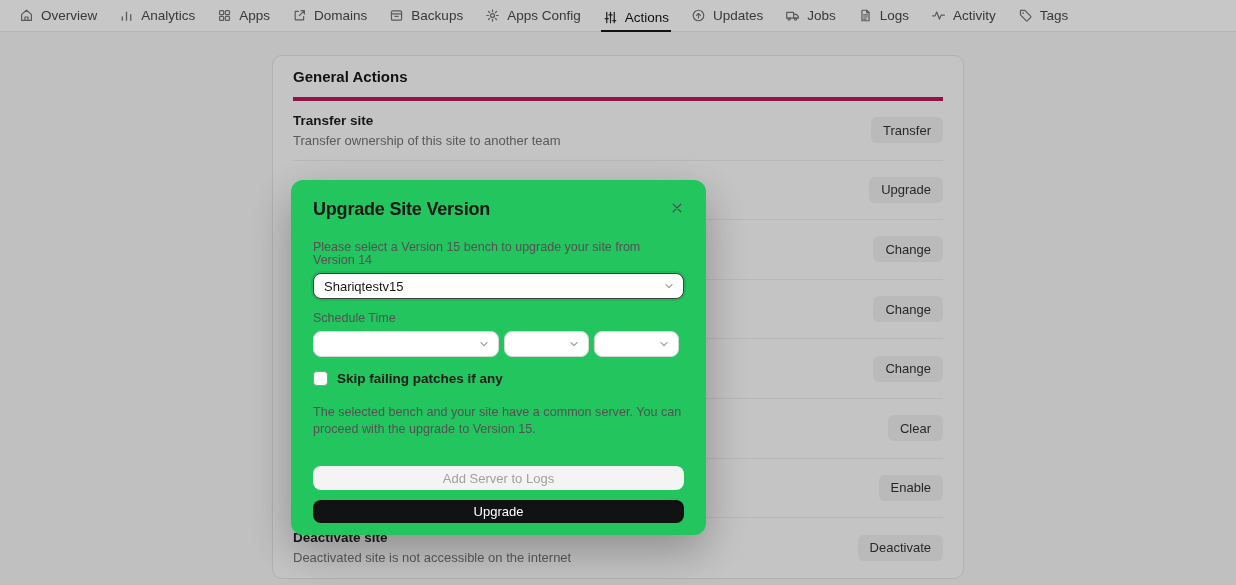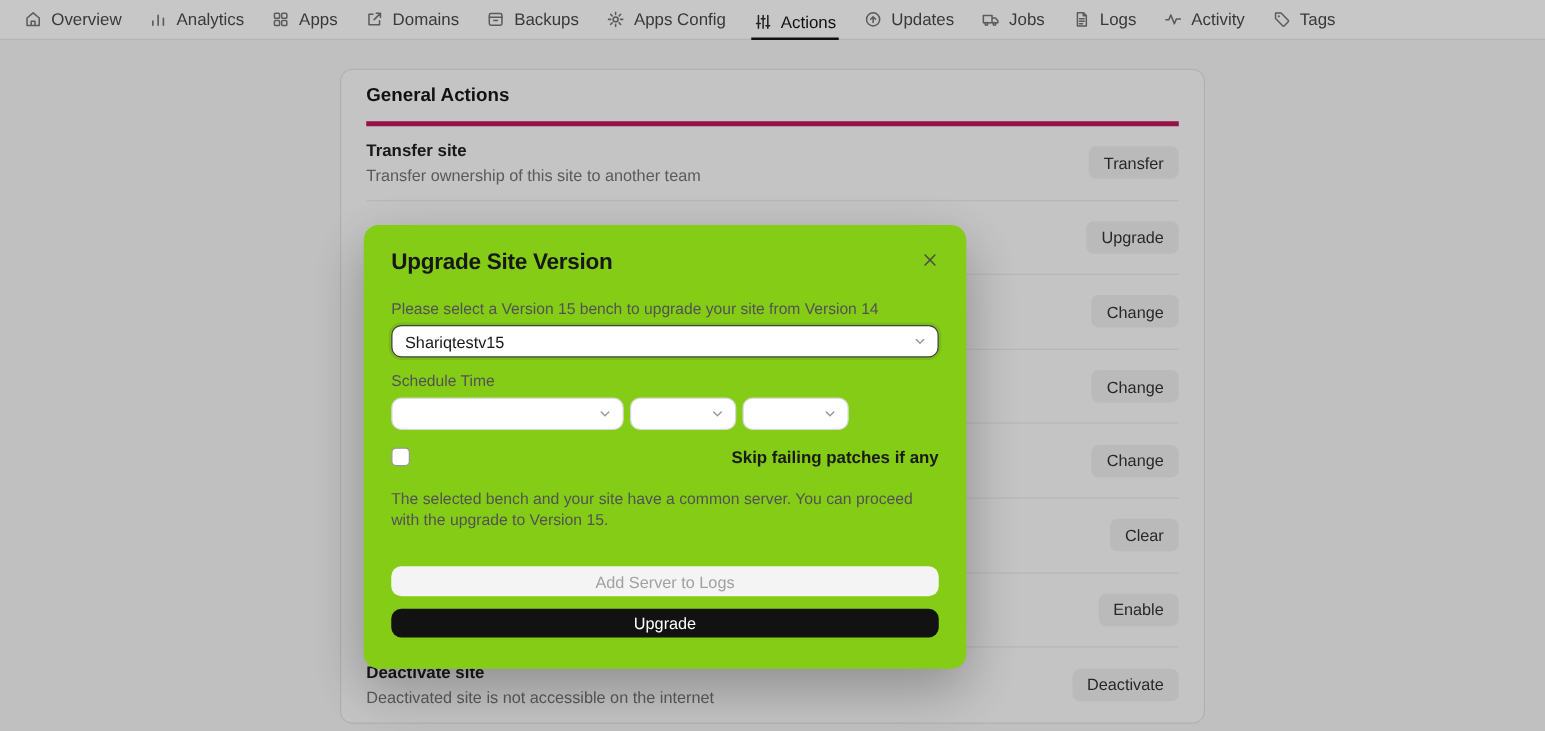--- a/index.html
+++ b/index.html
@@ -71,22 +71,22 @@
   }
 
   
   .overlay {
     position: fixed; inset: 0;
     background: rgba(0,0,0,0.22);
     z-index: 5;
   }
   .modal {
     position: fixed; left: 291px; top: 180px;
-    width: 482px; height: 355px;
-    background: #84cc16;
+    width: 415px; height: 355px;
+    background: #22c55e;
     border-radius: 12px;
     box-shadow: 0 16px 45px rgba(0,0,0,0.28);
     z-index: 10;
     padding: 18px 22px 24px;
   }
   .modal-header { display: flex; justify-content: space-between; align-items: flex-start; }
   .modal-title { font-size: 18px; font-weight: 700; color: #171717; letter-spacing: -0.2px; line-height: 22px; }
   .close-btn {
     background: none; border: none; padding: 3px; margin: 0 -3px 0 0;
     color: #4a4a4a; cursor: pointer; line-height: 0;
@@ -103,21 +103,21 @@
   }
   .select .chev { position: absolute; right: 8px; color: #9a9a9a; display: flex; line-height: 0; }
   .bench-select {
     margin-top: 6px;
     border: 1.5px solid #3f3f3f;
     box-shadow: 0 0 0 2px rgba(23,23,23,0.09);
   }
   .sched-label { margin-top: 13px; font-size: 12.5px; color: #535353; line-height: 13px; }
   .sched-row { margin-top: 6px; display: flex; gap: 5px; }
   .sched-1 { width: 186px; } .sched-2 { width: 85px; } .sched-3 { width: 85px; }
-  .check-row { margin-top: 14px; display: flex; align-items: center; gap: 9px; justify-content: space-between; }
+  .check-row { margin-top: 14px; display: flex; align-items: center; gap: 9px; }
   .checkbox {
     width: 15px; height: 15px; flex: none;
     border: 1px solid #979797; border-radius: 4px;
     background: #fff; cursor: pointer;
   }
   .check-label { font-size: 13.5px; font-weight: 600; color: #1b1b1b; cursor: pointer; }
   .info-text { margin-top: 18px; font-size: 12.6px; line-height: 1.35; color: #535353; }
   .add-server-btn {
     margin-top: 28px; width: 100%; height: 24px;
     border: none; border-radius: 8px;

